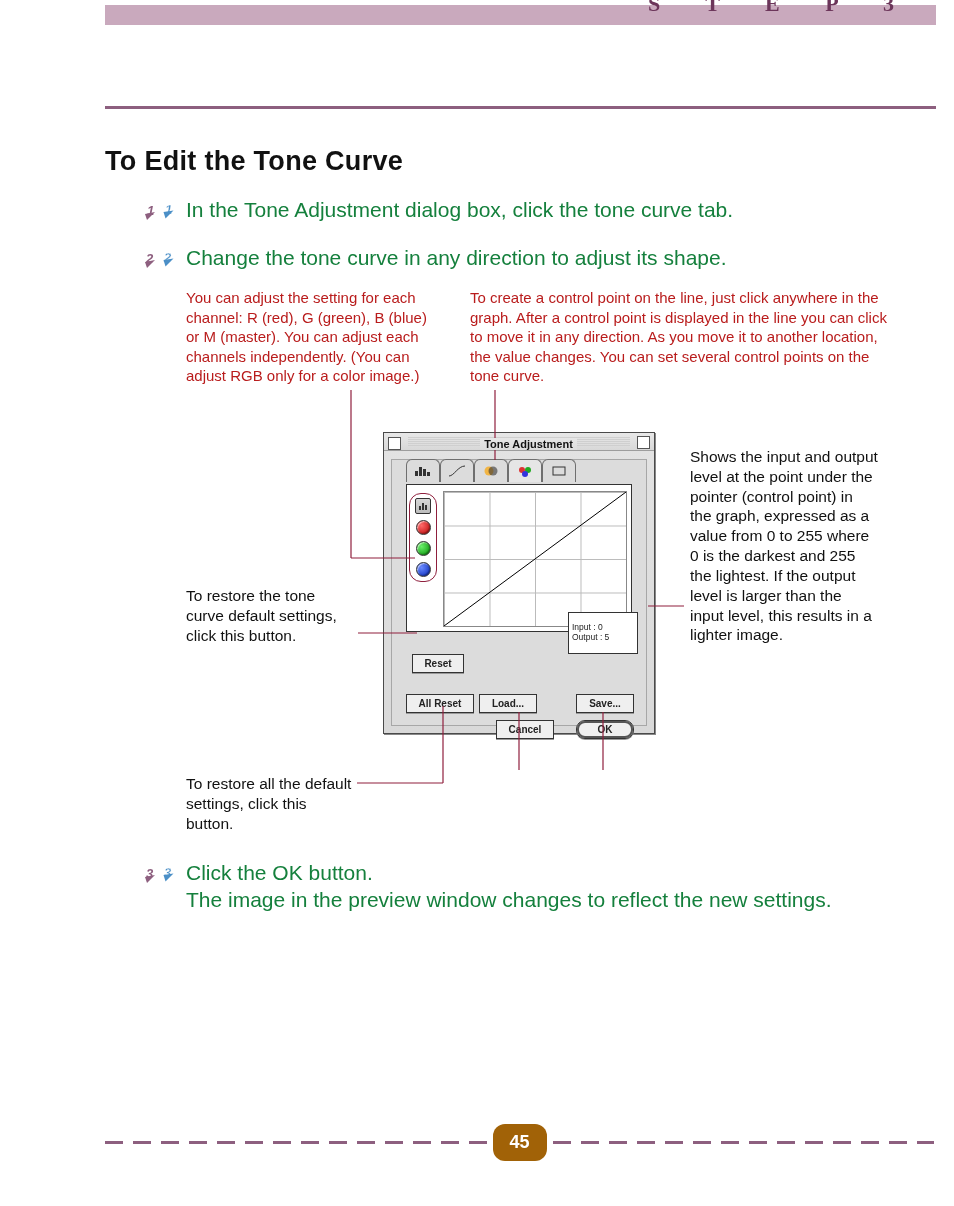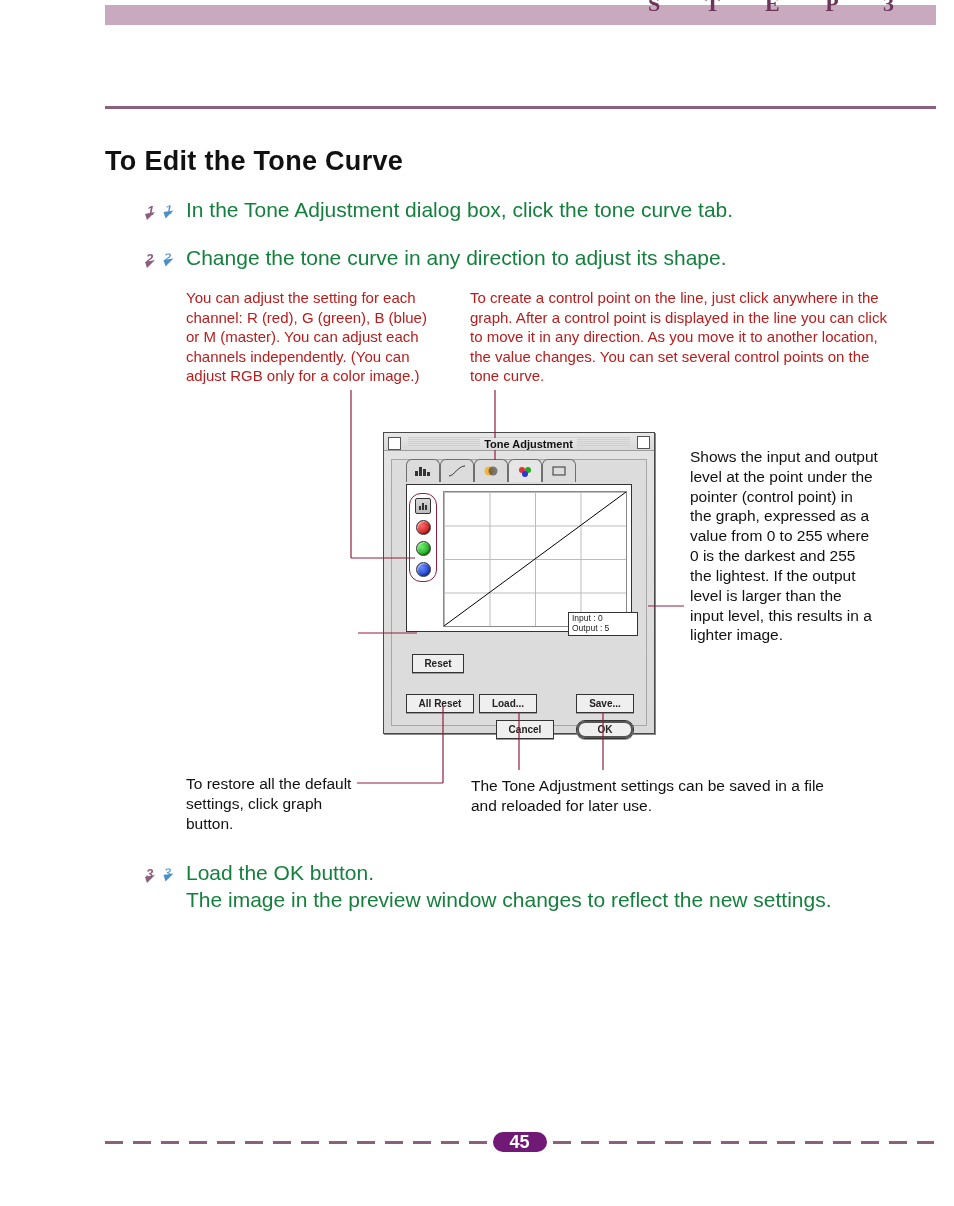--- a/index.html
+++ b/index.html
@@ -28,26 +28,26 @@
   .tab svg{display:block}
   .graphWrap{position:absolute;left:14px;top:24px;width:224px;height:146px;border:1px solid #333;background:#fff}
   .channelStrip{position:absolute;left:2px;top:8px;width:22px;display:flex;flex-direction:column;gap:6px;align-items:center;padding:4px 2px;border:1px solid #8f1f3d;border-radius:12px}
   .chDot{width:13px;height:13px;border-radius:50%;border:1px solid #333;box-shadow:inset 1px 1px 1px rgba(255,255,255,.6),inset -1px -1px 1px rgba(0,0,0,.3)}
   .chM{background:linear-gradient(#d7d7d7,#bcbcbc);border-radius:2px;width:14px;height:14px;border:1px solid #333;display:flex;align-items:center;justify-content:center}
   .graphGrid{position:absolute;left:36px;top:6px;width:182px;height:134px;border:1px solid #888;background:#fff}
   .graphGrid::before{content:"";position:absolute;inset:0;
     background-image:linear-gradient(to right,#bbb 1px,transparent 1px),linear-gradient(to bottom,#bbb 1px,transparent 1px);
     background-size:45.5px 33.5px}
   .graphGrid .diag{position:absolute;inset:0}
-  .ioBox{position:absolute;left:176px;top:152px;width:62px;border:1px solid #333;background:#fff;font-size:8.5px;padding:1px 3px;line-height:1.15}
+  .ioBox{position:absolute;left:176px;top:152px;width:62px;border:1px solid #333;background:#fff;font-size:8.5px;padding:10px 3px;line-height:1.15}
   .dlgBtn{position:absolute;height:17px;border:1px solid #333;border-radius:0;background:#efefef;font-size:10px;font-weight:600;display:flex;align-items:center;justify-content:center;box-shadow:0 1px 0 #999}
   .dlgBtn.dbl{border-radius:9px;box-shadow:0 0 0 2px #555 inset,0 1px 0 #999}
   .footerArea{position:absolute;left:105px;right:20px;top:1132px;height:20px;display:flex;align-items:center}
   .dashRow{flex:1;height:3px;background:repeating-linear-gradient(to right,#8d5f7f 0 18px,transparent 18px 28px)}
-  .pageBadge{width:54px;height:20px;margin:0 6px;border-radius:12px;background:#701a75;color:#fff;font-weight:800;font-size:18px;display:flex;align-items:center;justify-content:center}
+  .pageBadge{width:54px;height:37px;margin:0 6px;border-radius:12px;background:#a16207;color:#fff;font-weight:800;font-size:18px;display:flex;align-items:center;justify-content:center}
   .leaderS{stroke:#8f1f3d;stroke-width:1.2;fill:none}
 </style>
 </head>
 <body>
 
 <div class="page">
 
   <div class="topbar">
     <div class="stepLabel">S T E P  3</div>
   </div>
@@ -75,23 +75,23 @@
     <svg width="40" height="40" viewBox="0 0 40 40">
         <text x="16" y="23" font-size="26" font-style="italic" font-weight="bold" fill="#4b8fc7" stroke="#fff" stroke-width="0.6">2</text>
         <polygon points="15,20 35,17 19,33" fill="#4b8fc7"></polygon>
       </svg>
   </div>
   <div class="stepText" style="left:186px;top:246px">Change the tone curve in any direction to adjust its shape.</div>
 
   <div class="bodyPara" style="left:186px;top:288px;width:250px">You can adjust the setting for each channel: R (red), G (green), B (blue) or M (master). You can adjust each channels independently. (You can adjust RGB only for a color image.)</div>
   <div class="bodyPara" style="left:470px;top:288px;width:420px">To create a control point on the line, just click anywhere in the graph. After a control point is displayed in the line you can click to move it in any direction. As you move it to another location, the value changes. You can set several control points on the tone curve.</div>
 
-  <div class="tinyCallout" style="left:186px;top:774px;width:170px">To restore all the default settings, click graph button.</div>
+  <div class="tinyCallout" style="left:186px;top:586px;width:170px">To restore the tone curve default settings, click this button.</div>
+  <div class="tinyCallout" style="left:186px;top:774px;width:170px">To restore all the default settings, click this button.</div>
   <div class="tinyCallout" style="left:690px;top:447px;width:188px">Shows the input and output level at the point under the pointer (control point) in the graph, expressed as a value from 0 to 255 where 0 is the darkest and 255 the lightest. If the output level is larger than the input level, this results in a lighter image.</div>
-  <div class="tinyCallout" style="left:471px;top:776px;width:370px">The Tone Adjustment settings can be saved in a file and reloaded for later use.</div>
 
   <div class="dialog">
     <div class="dlgTitlebar">
       <div class="closeBox"></div>
       <div class="stripes"></div>
       <div class="title">Tone Adjustment</div>
       <div class="winBox"></div>
     </div>
 
     <div class="dlgInner">
@@ -178,21 +178,21 @@
   <div class="numBullet" style="left:136px;top:855px">
     <svg width="40" height="40" viewBox="0 0 40 40">
         <text x="20" y="26" font-size="26" font-style="italic" font-weight="bold" fill="#8d5f7f">3</text>
         <polygon points="18,24 38,20 22,36" fill="#8d5f7f"></polygon>
       </svg>
     <svg width="40" height="40" viewBox="0 0 40 40">
         <text x="16" y="23" font-size="26" font-style="italic" font-weight="bold" fill="#4b8fc7" stroke="#fff" stroke-width="0.6">3</text>
         <polygon points="15,20 35,17 19,33" fill="#4b8fc7"></polygon>
       </svg>
   </div>
-  <div class="stepText" style="left:186px;top:861px">Load the OK button.</div>
+  <div class="stepText" style="left:186px;top:861px">Click the OK button.</div>
   <div class="stepText" style="left:186px;top:888px">The image in the preview window changes to reflect the new settings.</div>
 
   <div class="footerArea">
     <div class="dashRow"></div>
     <div class="pageBadge">45</div>
     <div class="dashRow"></div>
   </div>
 
 </div>
 

